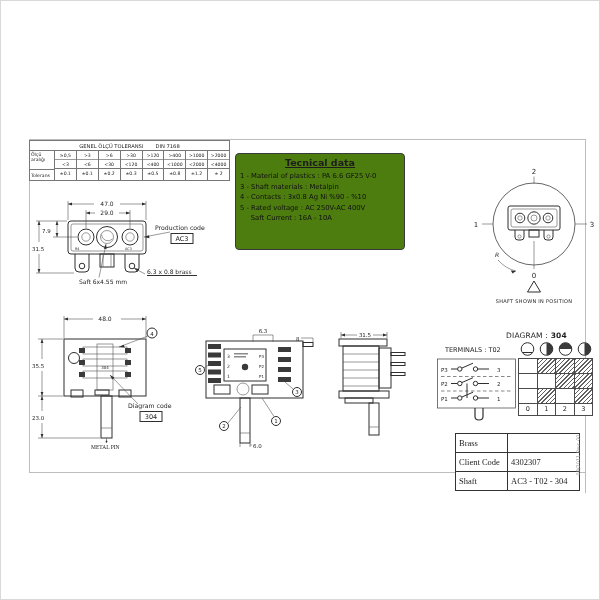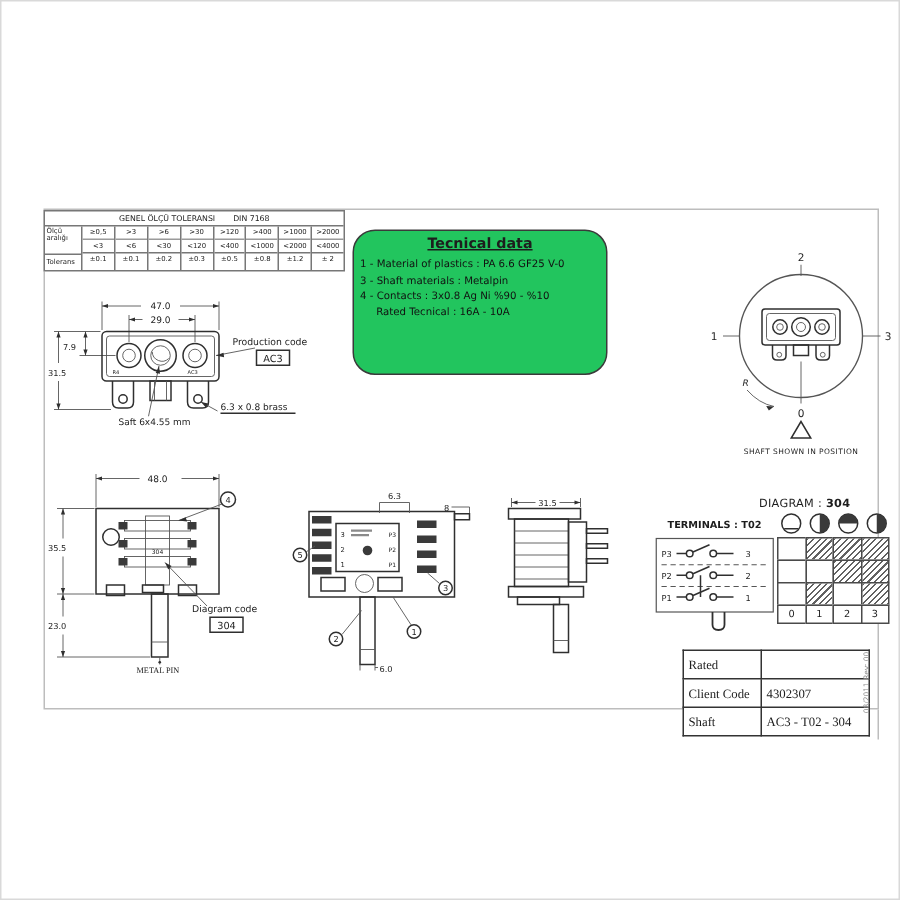--- a/index.html
+++ b/index.html
@@ -26,29 +26,29 @@
   .tol-range-label{height:19px;border-bottom:1px solid #777;padding:1px 0 0 1px;line-height:5.2px}
   .tol-tol-label{height:10px;display:flex;align-items:center;padding-left:1px}
   .tol-cols{flex:1;display:flex}
   .tol-col{flex:1;border-right:1px solid #777;text-align:center}
   .tol-col:last-child{border-right:none}
   .tol-up{height:9px;border-bottom:1px solid #9a9a9a;line-height:9px}
   .tol-low{height:9px;border-bottom:1px solid #777;line-height:9px}
   .tol-val{height:10px;line-height:10px}
 
   
-  .tech-box{left:234px;top:152px;width:170px;height:97px;border:1.3px solid #3a3a3a;border-radius:15px;background:#22c55e}
+  .tech-box{left:234px;top:152px;width:170px;height:97px;border:1.3px solid #3a3a3a;border-radius:4px;background:#4d7c0f}
   .tech-title{text-align:center;font-size:9.5px;font-weight:600;text-decoration:underline;margin-top:3px}
   .tech-lines{padding:3px 0 0 4px}
   .tech-line{font-size:6.8px;line-height:10.6px;white-space:pre;color:#111}
 
   
   .diag-title{left:505px;top:330px;width:85px;font-size:7.5px;letter-spacing:.2px}
   .diag-title .b{font-weight:bold}
-  .terminals-label{left:444px;top:345px;font-size:6.5px;font-weight:bold}
+  .terminals-label{left:444px;top:345px;font-size:6.5px;font-weight:normal}
   .grid-wrap{left:517px;top:357px;width:77px}
   .grow{display:flex}
   .grow + .grow{margin-top:-1px}
   .gcell{width:19.5px;height:16px;border:1px solid #4a4a4a;background:#fff}
   .gcell + .gcell{margin-left:-1px}
   .pnum{height:13px;font-size:6.5px;line-height:11px;text-align:center;color:#222}
   .hatch{background-image:repeating-linear-gradient(135deg,rgba(45,45,45,.75) 0,rgba(45,45,45,.75) 1px,transparent 1px,transparent 3px)}
 
   
   .tblock{left:454px;top:432px;border-collapse:collapse;font-family:"Liberation Serif",serif}
@@ -124,21 +124,22 @@
         </div>
     </div>
   </div>
 
   <div class="abs tech-box">
     <div class="tech-title">Tecnical data</div>
     <div class="tech-lines">
         <div class="tech-line">1 - Material of plastics : PA 6.6 GF25 V-0</div>
         <div class="tech-line">3 - Shaft materials : Metalpin</div>
         <div class="tech-line">4 - Contacts : 3x0.8 Ag Ni %90 - %10</div>
-        <div class="tech-line">     Rated Tecnical : 16A - 10A</div>
+        <div class="tech-line">5 - Rated voltage : AC 250V-AC 400V</div>
+        <div class="tech-line">     Saft Current : 16A - 10A</div>
       </div>
   </div>
 
   <svg class="abs" style="left:458px;top:160px" width="150" height="148" viewBox="0 0 150 148">
     <g>
       <circle cx="75" cy="63" r="41" class="thin" style="stroke-width:0.9"></circle>
     </g>
     <g>
       <rect x="49" y="45" width="52" height="24" rx="2" class="ln"></rect>
       <rect x="52" y="48" width="46" height="18" rx="2" class="thin"></rect>
@@ -466,21 +467,21 @@
         <div class="gcell pnum">0</div>
         <div class="gcell pnum">1</div>
         <div class="gcell pnum">2</div>
         <div class="gcell pnum">3</div>
       </div>
     </div>
 
   <table class="abs tblock">
     <tbody>
         <tr>
-      <td class="lbl">Rated</td>
+      <td class="lbl">Brass</td>
       <td class="val"></td>
     </tr>
     <tr>
       <td class="lbl">Client Code</td>
       <td class="val b">4302307</td>
     </tr>
     <tr>
       <td class="lbl">Shaft</td>
       <td class="val">AC3 - T02 - 304</td>
     </tr>

